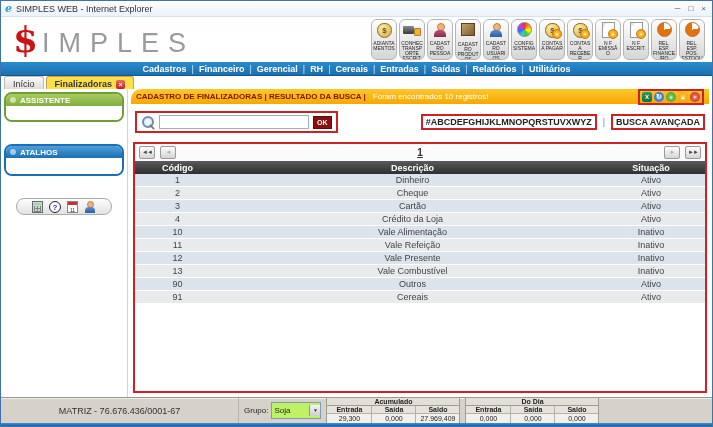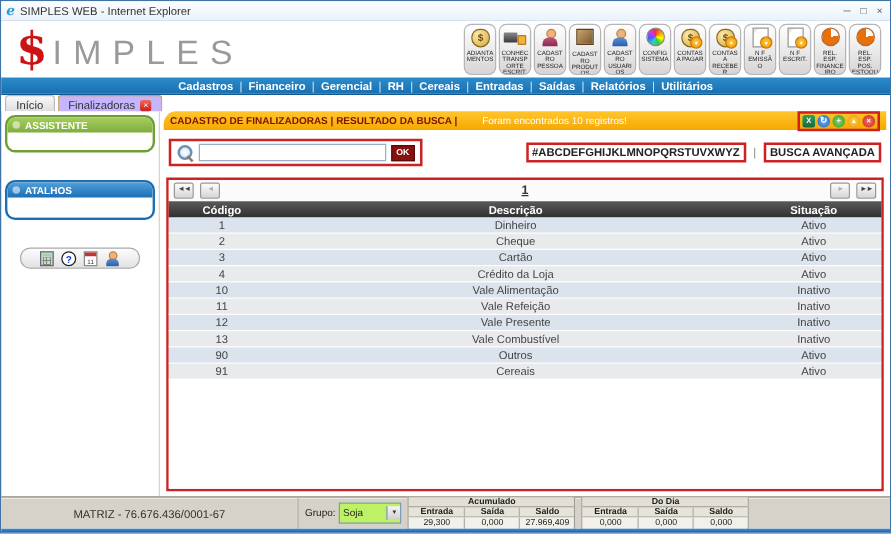--- a/index.html
+++ b/index.html
@@ -37,21 +37,21 @@
   [class*="ico-pie-chart"]:before{content:"";display:block;width:13px;height:13px;margin:1px auto 0;border-radius:50%;background:conic-gradient(#fff 0 22%,#e8700a 22% 100%);border:1px solid #b86a30}
 
   
   .menubar{height:14px;background:linear-gradient(#2a8ccc,#1a6fb0);border-bottom:1px solid #10588f;display:flex;align-items:center;justify-content:center;gap:5px;flex:none}
   .mitem{color:#fff;font-size:9px;font-weight:bold;cursor:pointer}
   .msep{color:#cfe6f5;font-size:9px}
 
   
   .tabbar{height:13px;background:#fff;display:flex;align-items:flex-end;gap:2px;padding:0 3px;flex:none}
   .tab{height:13px;display:flex;align-items:flex-end;gap:4px;padding:0 8px;font-size:9px;color:#333;border:1px solid #bbb;border-bottom:none;border-radius:3px 3px 0 0;background:linear-gradient(#fafafa,#ddd);cursor:pointer}
-  .tab.active{background:#c4b5fd;border-color:#c9a24a;font-weight:normal}
+  .tab.active{background:#fde047;border-color:#c9a24a;font-weight:bold}
   .tclose{width:9px;height:9px;background:linear-gradient(#f06a5a,#c81e1e);border-radius:2px;color:#fff;font-size:7px;line-height:9px;text-align:center;cursor:pointer}
 
   
   .main{flex:1;display:flex;min-height:0}
   .sidebar{width:126px;flex:none;padding:3px 3px 0 3px}
   .sgroup{border-radius:8px;overflow:hidden;margin-bottom:22px;background:#fff}
   .sgroup.green{border:2px solid #6f9e35}
   .sgroup.blue{border:2px solid #1b6fb5}
   .shead{height:12px;display:flex;align-items:center;color:#fff;font-size:8px;font-weight:bold;padding-left:14px;position:relative;cursor:pointer}
   .shead:before{content:"";position:absolute;left:4px;top:3px;width:6px;height:6px;border-radius:50%;background:rgba(255,255,255,.55)}
@@ -66,21 +66,21 @@
   .sic-calculator:before{content:"";display:block;margin:1px 1px 0;height:2px;background:#9fd6a0}
   .sic-calculator:after{content:"";display:block;margin:1px;height:6px;background:repeating-linear-gradient(0deg,#7a8a7a 0 1px,transparent 1px 3px),repeating-linear-gradient(90deg,#7a8a7a 0 1px,transparent 1px 3px)}
   .sic-help{width:12px;height:12px;border:1px solid #222;border-radius:50%;background:#fff;color:#1a3fd0;font-size:8px;font-weight:bold;line-height:11px;text-align:center}
   .sic-calendar{width:11px;height:12px;background:#fff;border:1px solid #888;font-size:5px;line-height:16px;text-align:center;color:#333}
   .sic-calendar:before{content:"";position:absolute;top:0;left:0;right:0;height:3px;background:#c43333}
   .sic-user{width:12px;height:12px}
   .sic-user:before{content:"";position:absolute;left:3px;top:0;width:5px;height:5px;border-radius:50%;background:#f0b27a;border:1px solid #c08040}
   .sic-user:after{content:"";position:absolute;left:1px;top:6px;width:10px;height:6px;border-radius:4px 4px 0 0;background:linear-gradient(#5a8fd0,#2a5fa8)}
 
   .content{flex:1;display:flex;flex-direction:column;border-left:1px solid #d4d4d4;padding:0 3px;min-width:0}
-  .orangebar{height:15px;flex:none;border-radius:10px 0 0 0;background:linear-gradient(#ffc62e,#f7a800);display:flex;align-items:center;padding:0 5px;gap:20px}
+  .orangebar{height:15px;flex:none;border-radius:10px 0 0 0;background:linear-gradient(#ffc62e,#f7a800);display:flex;align-items:center;padding:0 5px;gap:7px}
   .obtitle{font-size:8px;font-weight:bold;color:#7a1500;white-space:nowrap}
   .obmsg{font-size:8px;color:#fff;white-space:nowrap}
   .hicwrap{margin-left:auto;border:2px solid #cc2222;display:flex;gap:2px;padding:1px 2px;align-items:center}
   .hic{width:10px;height:10px;border-radius:50%;color:#fff;font-size:6px;line-height:10px;text-align:center;font-weight:bold;cursor:pointer}
   .hic-excel{border-radius:2px;background:linear-gradient(#2f9e5f,#176b3a)}
   .hic-refresh{background:radial-gradient(#6fb3f0,#1a5fc0);font-size:7px}
   .hic-add{background:radial-gradient(#8ad06a,#2f9e1f)}
   .hic-collapse{background:radial-gradient(#ffd24a,#f09000);font-size:5px}
   .hic-close{background:radial-gradient(#f07a6a,#c81e1e)}
 

